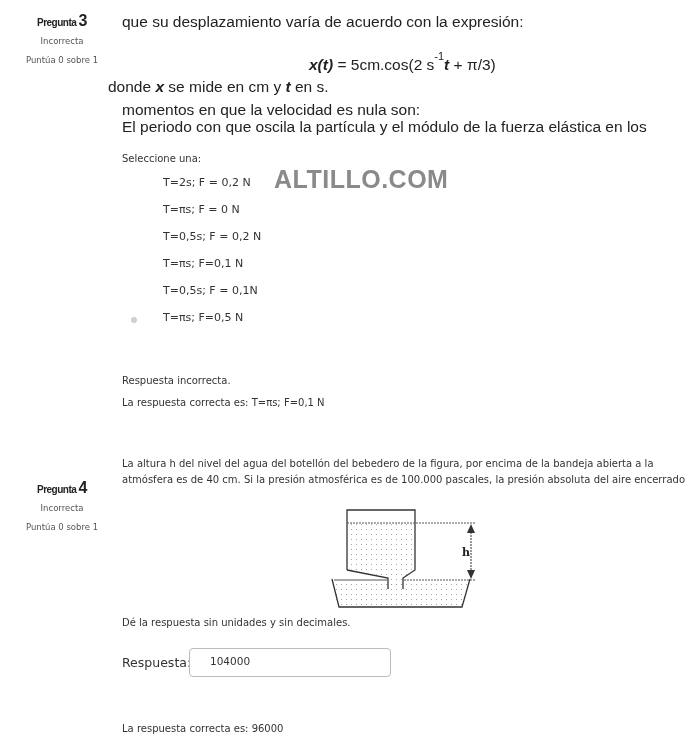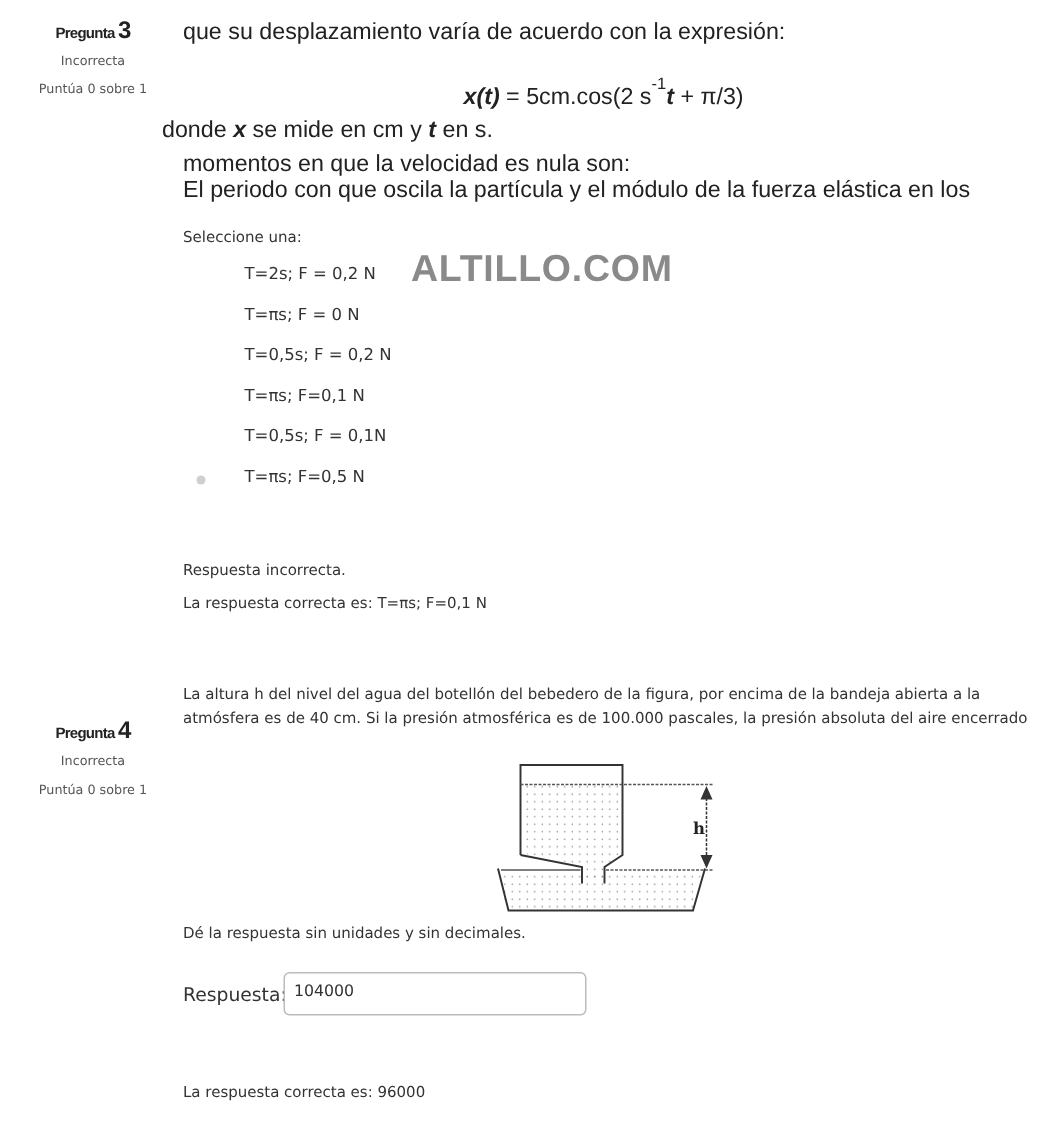--- a/index.html
+++ b/index.html
@@ -8,21 +8,21 @@
   .qno { font-family:"Liberation Sans Narrow","Liberation Sans", sans-serif; font-weight:bold; font-size:10px; color:#222; letter-spacing:-0.5px; }
   .qno .num { font-size:16px; }
   .state, .grade { font-size:8.5px; color:#555; margin-top:6px; }
   .grade { margin-top:9px; }
   .abs { position:absolute; }
   .arial { font-family:"Liberation Sans", sans-serif; color:#222; font-size:15.5px; line-height:17px; }
   .small { font-size:10px; color:#333; }
   .opt { position:absolute; left:163px; font-size:11px; color:#333; }
   .radio { position:absolute; left:131px; width:6px; height:6px; border-radius:50%; background:#cfcfcf; }
   .watermark { position:absolute; left:274px; top:165px; font-family:"Liberation Sans", sans-serif; font-weight:bold; font-size:25px; color:#8a8a8a; letter-spacing:0.5px; }
-  .answer-box { position:absolute; left:189px; top:648px; width:202px; height:29px; border:1px solid #bbb; border-radius:4px; box-sizing:border-box; padding:6px 6px; font-size:10.5px; color:#333; background:#fff; }
+  .answer-box { position:absolute; left:189px; top:648px; width:202px; height:29px; border:1px solid #bbb; border-radius:4px; box-sizing:border-box; padding:6px 20px; font-size:10.5px; color:#333; background:#fff; }
   svg text { font-family:"DejaVu Serif", serif; }
 </style>
 </head>
 <body>
 
 <div class="info" style="top:12px;">
   <div class="qno"><span>Pregunta</span> <span class="num">3</span></div>
   <div class="state">Incorrecta</div>
   <div class="grade">Puntúa 0 sobre 1</div>
 </div>

